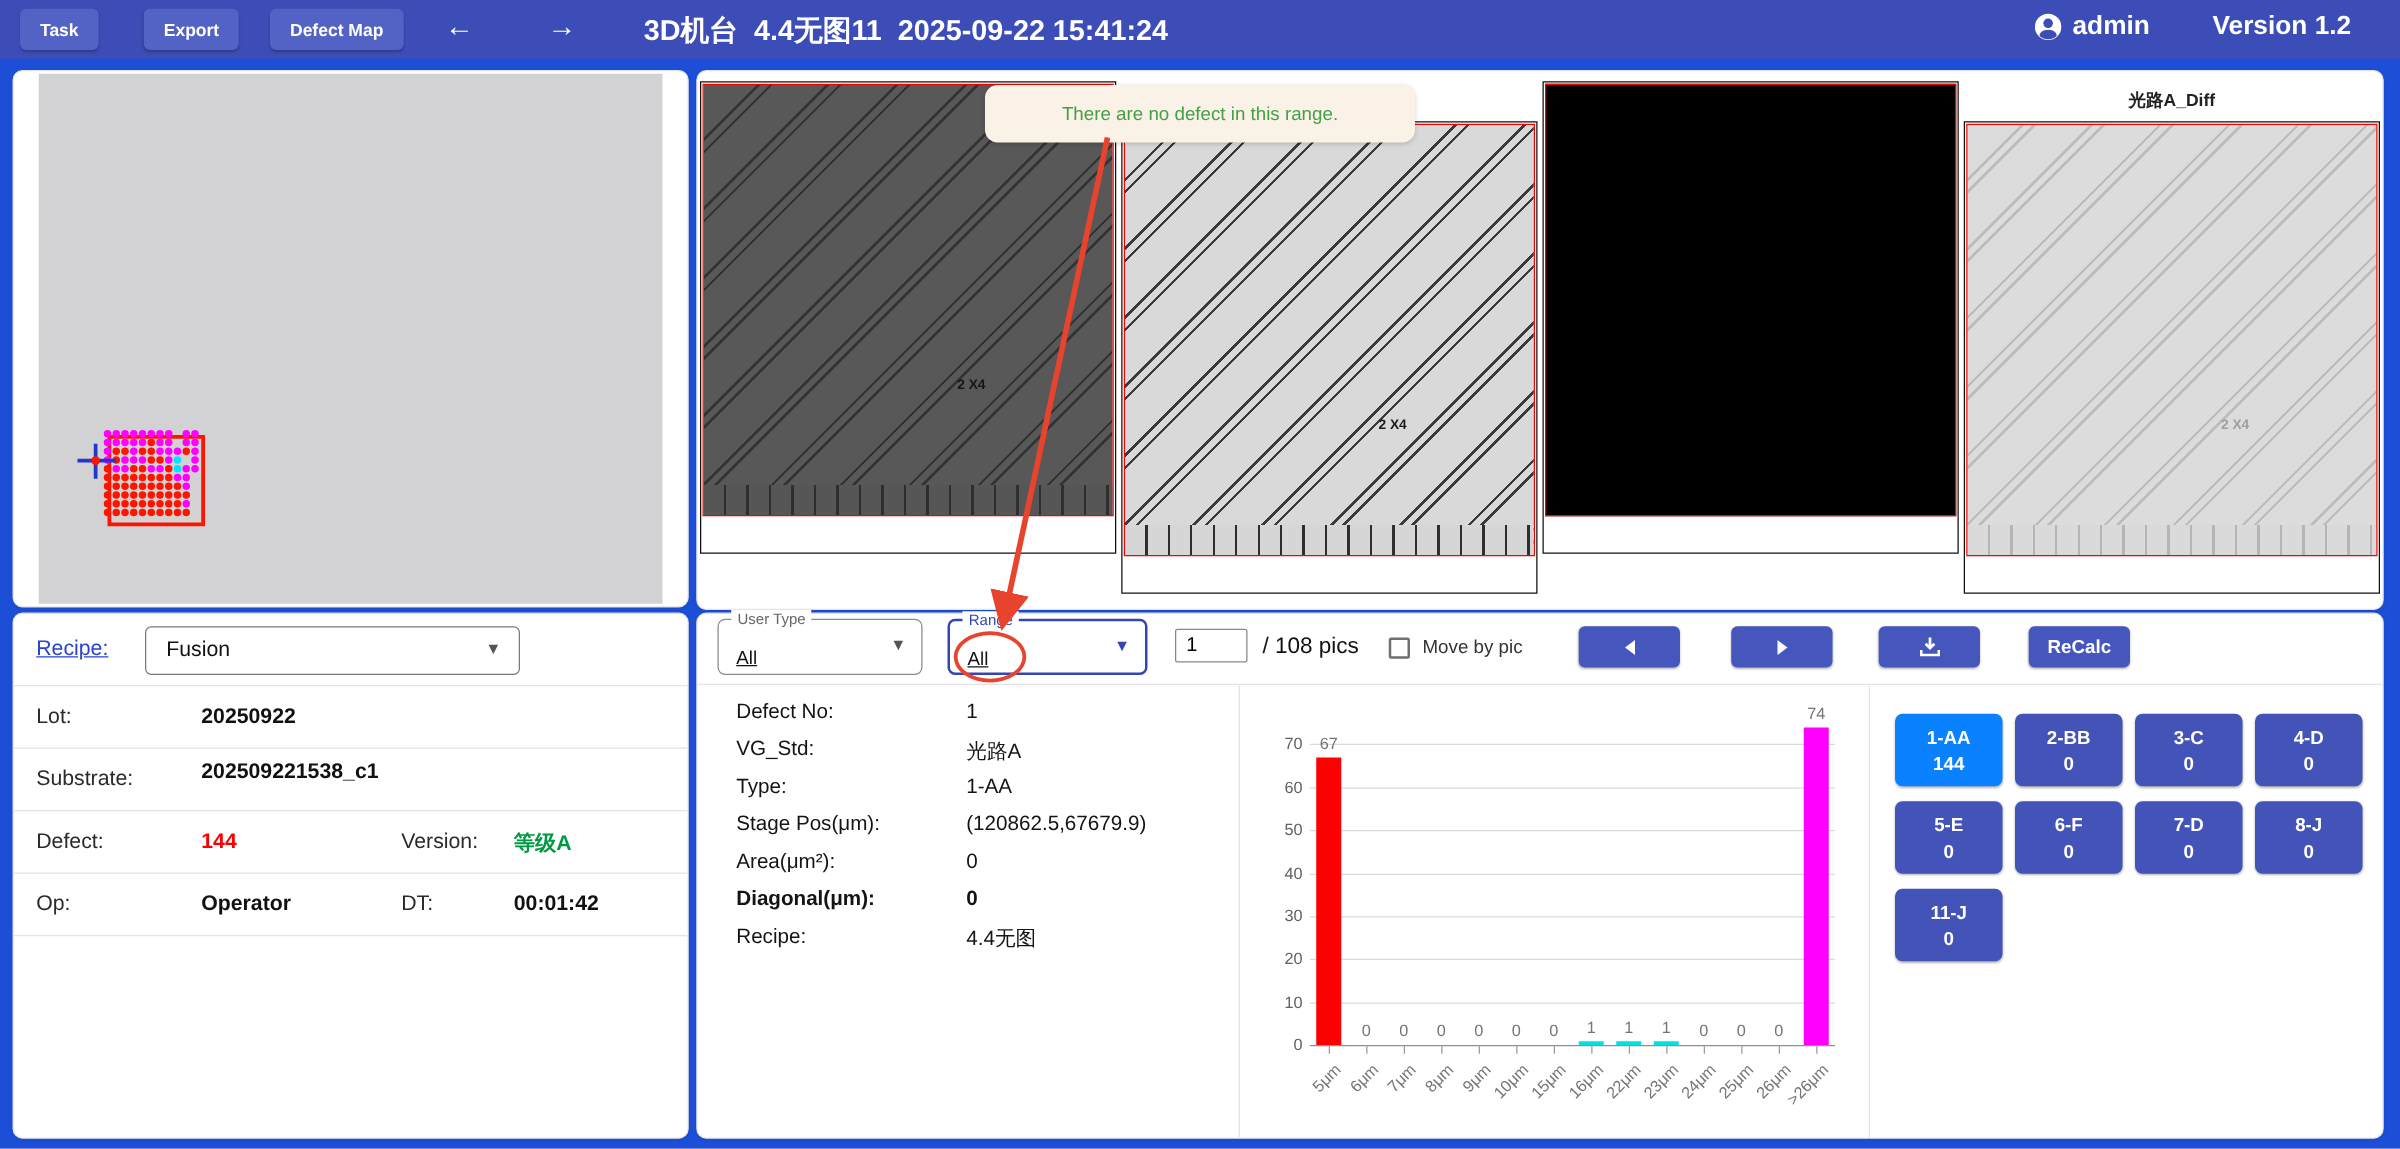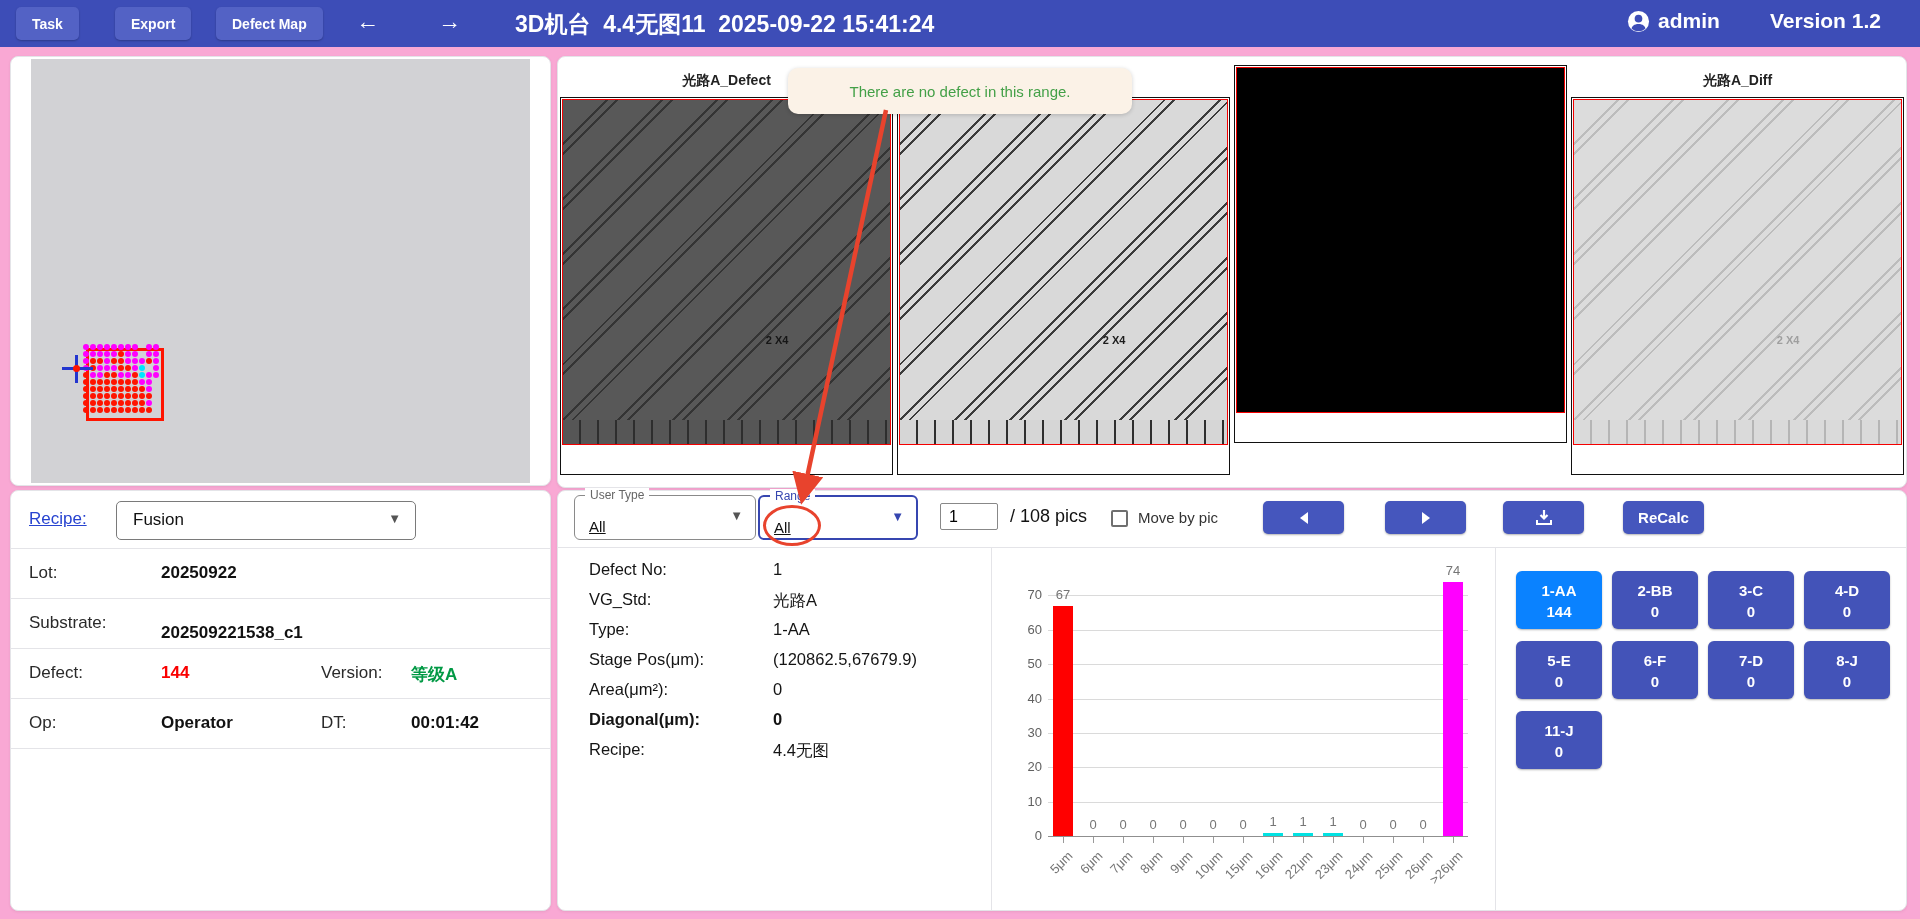--- a/index.html
+++ b/index.html
@@ -1,16 +1,16 @@
 <!DOCTYPE html>
 <html><head>
 <meta charset="utf-8">
 <style>
   html,body{margin:0;padding:0;background:#f0f0f3;font-family:"Liberation Sans",sans-serif;}
-  #stage{position:relative;width:1920px;height:919px;background:#f9a8d4;overflow:hidden;}
+  #stage{position:relative;width:1920px;height:919px;background:#1d4ed8;overflow:hidden;}
   
   #topbar{position:absolute;left:0;top:0;width:1920px;height:47px;background:#3d4db7;color:#fff;}
   .tb-btn{position:absolute;top:7px;height:33px;background:#5362c5;color:#fff;border:none;border-radius:5px;
           font-family:"Liberation Sans",sans-serif;font-weight:bold;font-size:14px;padding:0 16px;cursor:pointer;
           box-shadow:0 1px 2px rgba(0,0,0,.25);}
   .tb-arrow{position:absolute;top:8px;font-size:23px;font-weight:bold;color:#fff;cursor:pointer;}
   #tb-title{position:absolute;left:515px;top:9px;font-size:23px;font-weight:bold;white-space:pre;}
   #tb-user{position:absolute;left:1627px;top:9px;font-size:21px;font-weight:bold;display:flex;align-items:center;gap:8px;}
   #tb-version{position:absolute;left:1770px;top:9px;font-size:21px;font-weight:bold;}
   
@@ -236,21 +236,20 @@
         </div>
       <div id="crosshair-h" style="left:31px;top:308px;width:31px;height:3px;"></div>
       <div id="crosshair-v" style="left:44px;top:296px;width:3px;height:28px;"></div>
       <div id="crosshair-dot" style="left:42px;top:306px;"></div>
     </div>
   </div>
 
   <div id="card-images" class="card">
     <div id="panes-row">
         <div class="pane" style="left: 2px;">
-          <div class="pane-title">光路A_Defect</div>
           <div class="pane-box">
             <div class="pane-img img-dark">
               <span class="chip-label">2 X4</span>
               <div class="bstrip"></div>
             </div>
           </div>
         </div>
         <div class="pane" style="left: 339px;">
           <div class="pane-title"></div>
           <div class="pane-box">
@@ -295,39 +294,39 @@
         <span class="val">Fusion</span>
         <span class="caret">▼</span>
       </div>
     </div>
     <div class="sum-row" style="top:58px;height:49px;">
       <span class="sum-label" style="top:14px;">Lot:</span>
       <span class="sum-value" style="top:14px;">20250922</span>
     </div>
     <div class="sum-row" style="top:108px;height:49px;">
       <span class="sum-label" style="top:14px;">Substrate:</span>
-      <span class="sum-value" style="top:24px;">202509221538_c1</span>
+      <span class="sum-value" style="top:8px;">202509221538_c1</span>
     </div>
     <div class="sum-row" style="top:158px;height:49px;">
       <span class="sum-label" style="top:14px;">Defect:</span>
       <span class="sum-value" style="top:14px;color:#fa0000;">144</span>
       <span class="sum-label2" style="top:14px;">Version:</span>
       <span class="sum-value2" style="top:14px;color:#009944;">等级A</span>
     </div>
     <div class="sum-row" style="top:208px;height:49px;">
       <span class="sum-label" style="top:14px;">Op:</span>
       <span class="sum-value" style="top:14px;">Operator</span>
       <span class="sum-label2" style="top:14px;">DT:</span>
       <span class="sum-value2" style="top:14px;">00:01:42</span>
     </div>
   </div>
 
   <div id="card-bottom" class="card">
 
-    <div class="fieldset" id="fs-user-type" style="left:16px;width:182px;padding-left:38px;">
+    <div class="fieldset" id="fs-user-type" style="left:16px;width:164px;padding-left:38px;">
       <span class="legend">User Type</span>
       <span class="val">All</span>
       <span class="caret">▼</span>
     </div>
     <div class="fieldset" id="fs-range" style="left:200px;width:160px;">
       <span class="legend">Range</span>
       <span class="val">All</span>
       <span class="caret">▼</span>
     </div>
     <input id="pic-input" value="1" style="">

